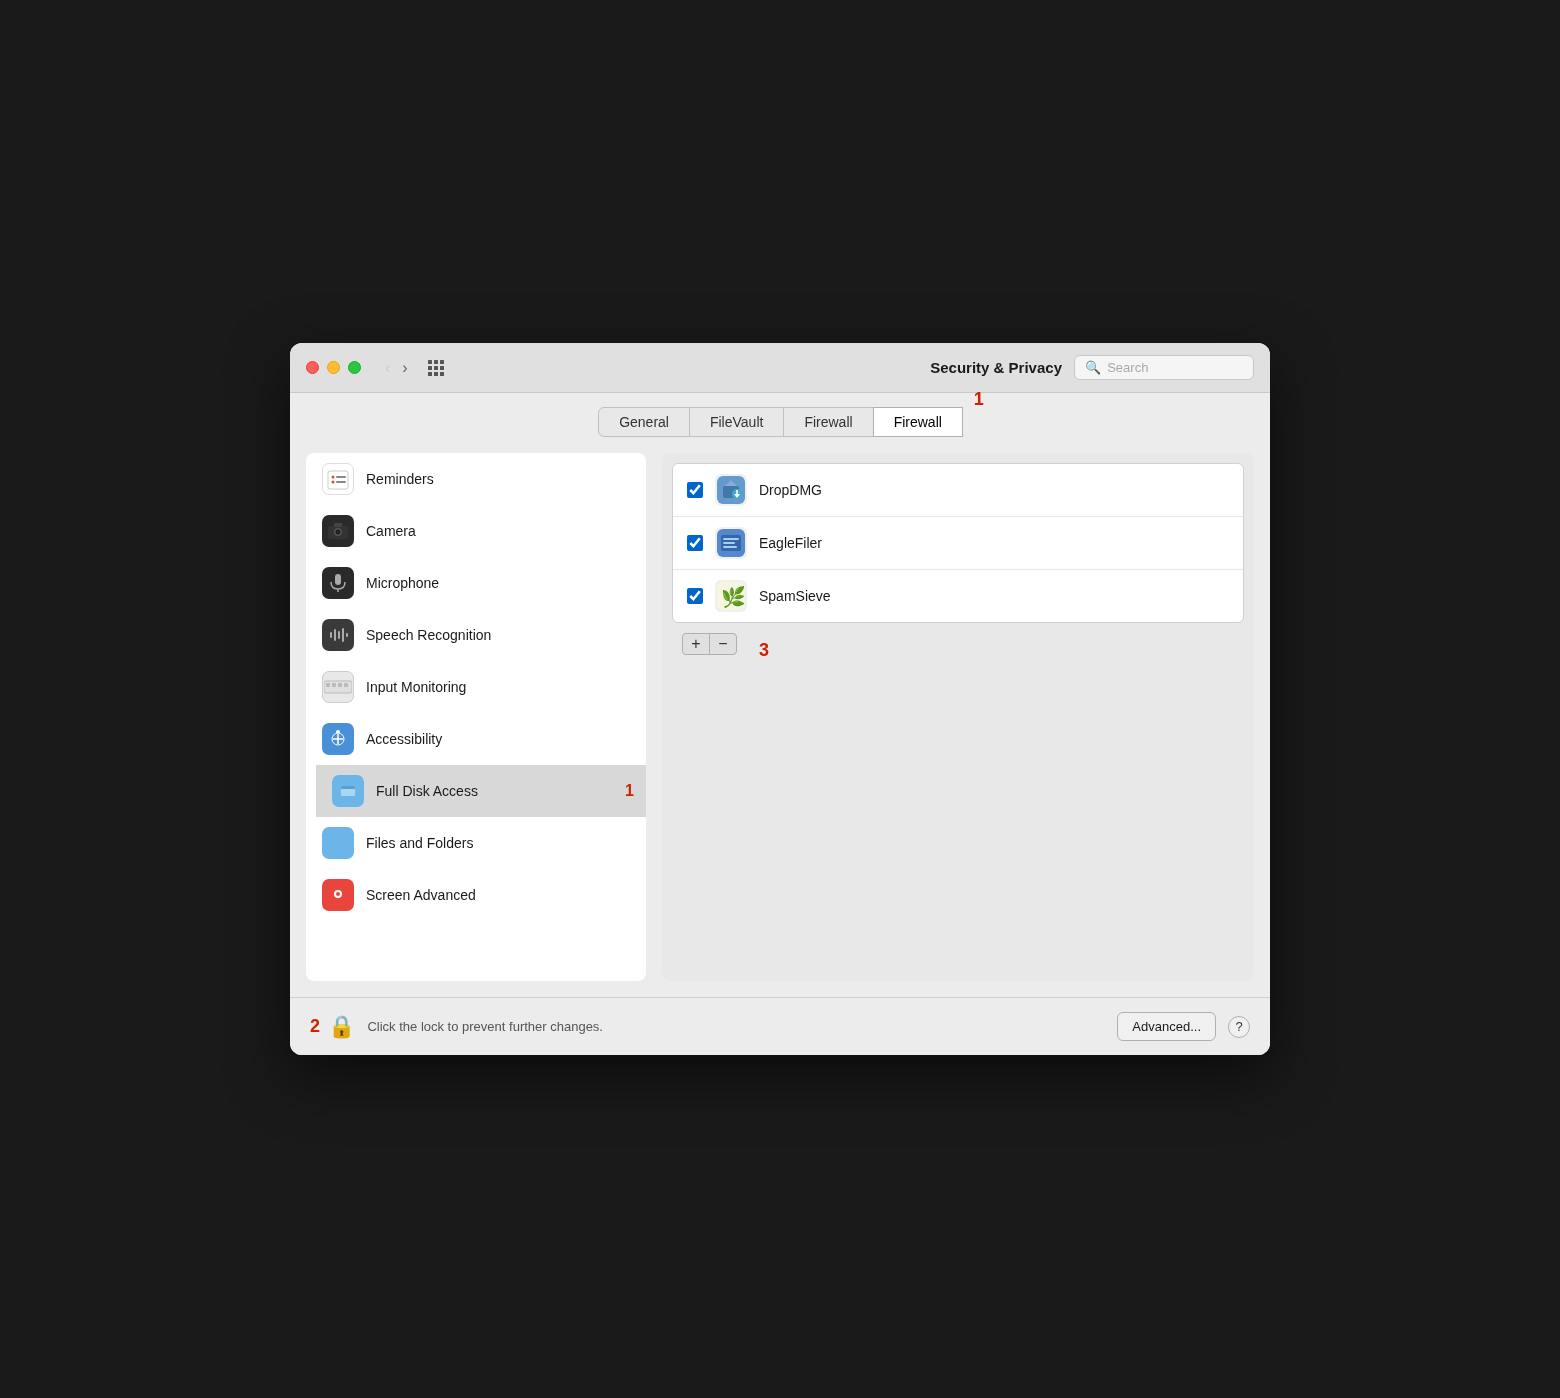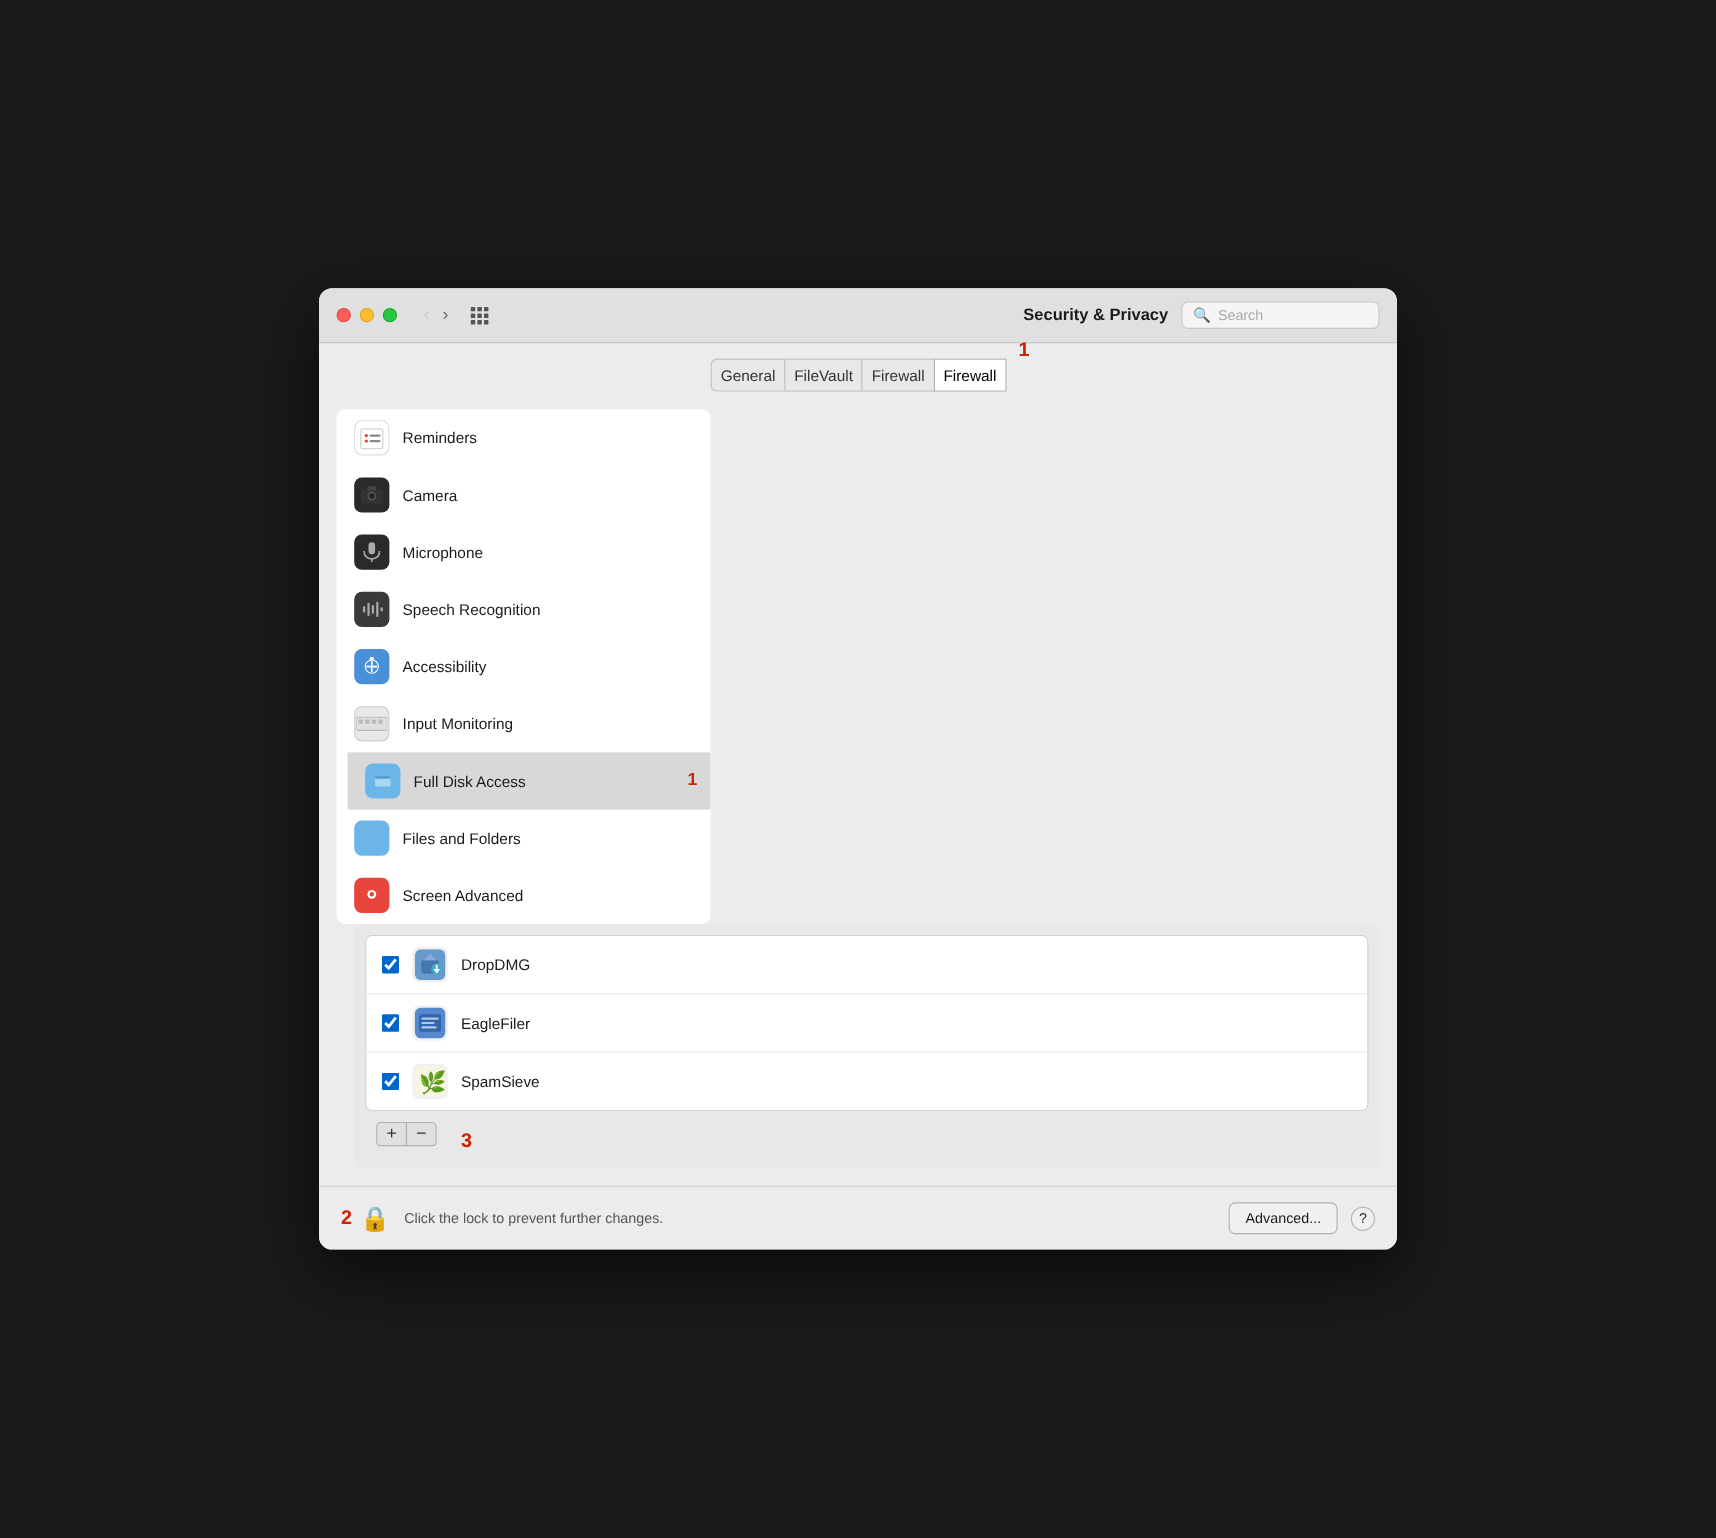--- a/index.html
+++ b/index.html
@@ -106,21 +106,21 @@
     
     .tabs-bar {
       display: flex;
       justify-content: center;
       align-items: center;
       padding: 14px 0 0 0;
       gap: 0;
       position: relative;
     }
     .tab {
-      padding: 6px 8px;
+      padding: 6px 20px;
       font-size: 14px;
       color: #333;
       cursor: pointer;
       border: 1px solid #c0c0c0;
       background: #e8e8e8;
       border-radius: 0;
       margin: 0 -1px 0 0;
       text-align: right;
     }
     .tab:first-child { border-radius: 6px 0 0 6px; }
@@ -132,21 +132,20 @@
       z-index: 2;
       border-color: #b0b0b0;
     }
 
     
     .main-content {
       display: flex;
       padding: 16px;
       gap: 0;
       min-height: 560px;
-      flex-direction: column;
     }
 
     
     .sidebar {
       width: 340px;
       background: #ffffff;
       border-radius: 8px;
       overflow-y: auto;
       flex-shrink: 0;
     }
@@ -416,41 +415,41 @@
               <rect x="3" y="8" width="2" height="6" rx="1" fill="#aaa"></rect>
               <rect x="7" y="5" width="2" height="12" rx="1" fill="#aaa"></rect>
               <rect x="11" y="7" width="2" height="8" rx="1" fill="#aaa"></rect>
               <rect x="15" y="4" width="2" height="14" rx="1" fill="#aaa"></rect>
               <rect x="19" y="9" width="2" height="4" rx="1" fill="#aaa"></rect>
             </svg>
         </div>
         <span class="sidebar-label">Speech Recognition</span>
       </div>
       <div class="sidebar-item">
-        <div class="sidebar-icon icon-accessibility">
-          <svg width="22" height="22" viewBox="0 0 22 22">
-              <circle cx="11" cy="4" r="2" fill="white"></circle>
-              <circle cx="11" cy="11" r="6" fill="#4a90d9" stroke="white" stroke-width="1"></circle>
-              <line x1="11" y1="6" x2="11" y2="16" stroke="white" stroke-width="1.5"></line>
-              <line x1="6" y1="11" x2="16" y2="11" stroke="white" stroke-width="1.5"></line>
-            </svg>
-        </div>
-        <span class="sidebar-label">Accessibility</span>
-      </div>
-      <div class="sidebar-item">
         <div class="sidebar-icon icon-input">
           <svg width="28" height="16" viewBox="0 0 28 16">
               <rect x="0" y="2" width="28" height="12" rx="2" fill="#e0e0e0" stroke="#bbb"></rect>
               <rect x="2" y="4" width="4" height="4" rx="0.5" fill="#bbb"></rect>
               <rect x="8" y="4" width="4" height="4" rx="0.5" fill="#bbb"></rect>
               <rect x="14" y="4" width="4" height="4" rx="0.5" fill="#bbb"></rect>
               <rect x="20" y="4" width="4" height="4" rx="0.5" fill="#bbb"></rect>
             </svg>
         </div>
         <span class="sidebar-label">Input Monitoring</span>
+      </div>
+      <div class="sidebar-item">
+        <div class="sidebar-icon icon-accessibility">
+          <svg width="22" height="22" viewBox="0 0 22 22">
+              <circle cx="11" cy="4" r="2" fill="white"></circle>
+              <circle cx="11" cy="11" r="6" fill="#4a90d9" stroke="white" stroke-width="1"></circle>
+              <line x1="11" y1="6" x2="11" y2="16" stroke="white" stroke-width="1.5"></line>
+              <line x1="6" y1="11" x2="16" y2="11" stroke="white" stroke-width="1.5"></line>
+            </svg>
+        </div>
+        <span class="sidebar-label">Accessibility</span>
       </div>
       <div class="sidebar-item active sidebar-item-wrapper" style="position:relative;">
         <div class="sidebar-icon icon-fulldisk">
           <svg width="22" height="22" viewBox="0 0 22 22">
               <rect x="2" y="4" width="18" height="14" rx="2" fill="#6bb5e8"></rect>
               <rect x="4" y="6" width="14" height="10" rx="1" fill="#a8d8f0"></rect>
               <rect x="4" y="6" width="14" height="3" rx="1" fill="#5a9fd4"></rect>
             </svg>
         </div>
         <span class="sidebar-label">Full Disk Access</span>

